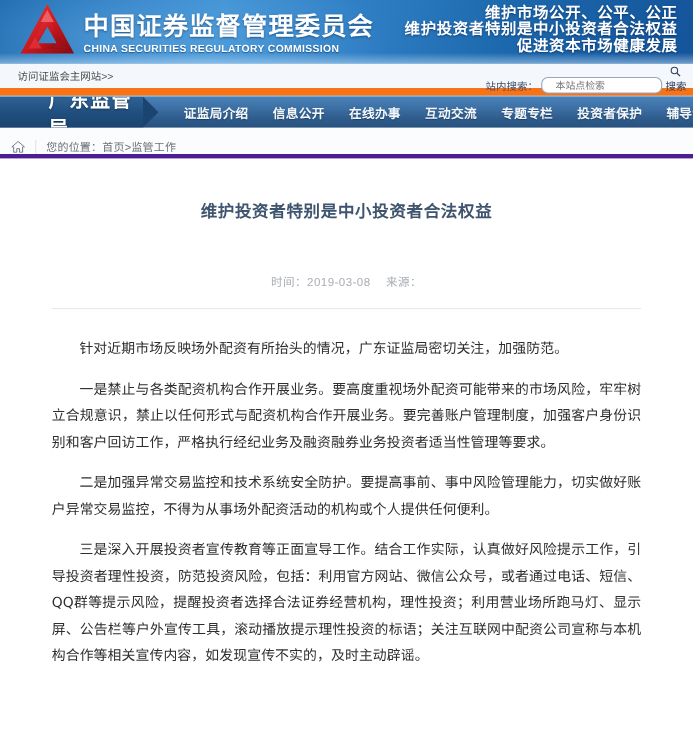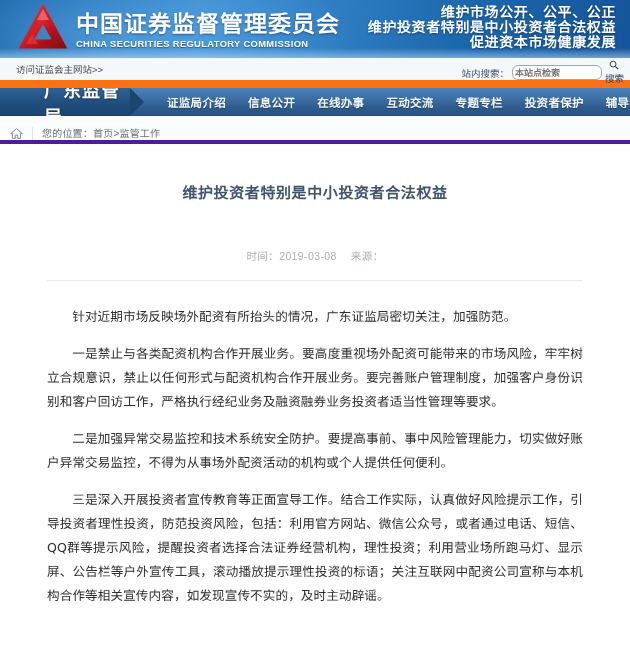--- a/index.html
+++ b/index.html
@@ -118,41 +118,40 @@
     margin-left: 16px;
     white-space: nowrap;
     text-decoration: none;
     cursor: pointer;
   }
   .search-area {
     position: absolute;
     right: 6px;
     top: 2px;
     display: flex;
-    align-items: center;
+    align-items: flex-end;
     gap: 3px;
   }
   .search-label {
     font-size: 9.5px;
     color: #44516b;
     white-space: nowrap;
   }
   .search-input {
     width: 84px;
     height: 13px;
     font-size: 9px;
     color: #6b7585;
     border: 1px solid #9aa7b8;
     border-radius: 6px;
     background: #ffffff;
-    padding: 0 2px;
+    padding: 0 12px;
     outline: none;
     box-sizing: content-box;
     font-family: "Liberation Sans", sans-serif;
-    font-weight: bold;
   }
   .search-btn {
     display: flex;
     align-items: center;
     gap: 1px;
     font-size: 9.5px;
     color: #33445e;
     cursor: pointer;
     white-space: nowrap;
     flex-direction: column;

